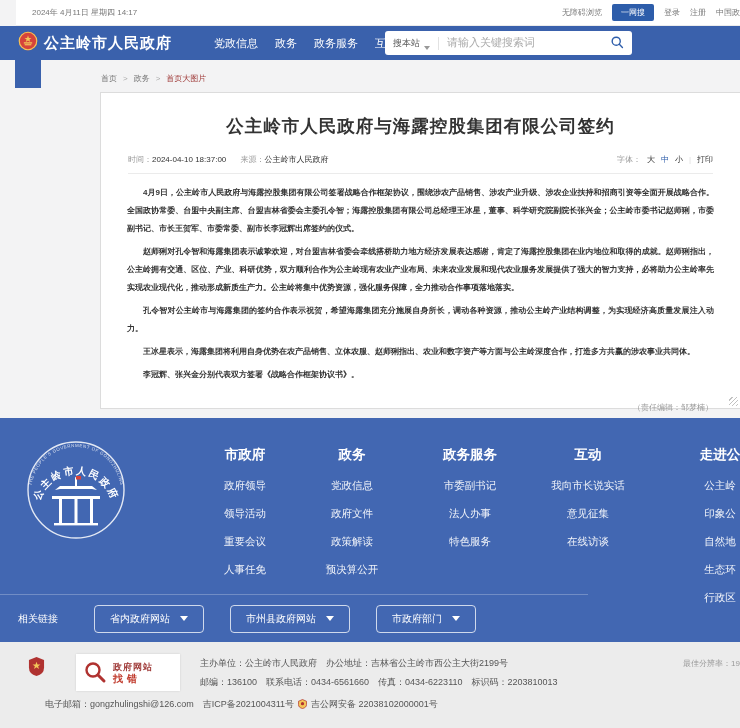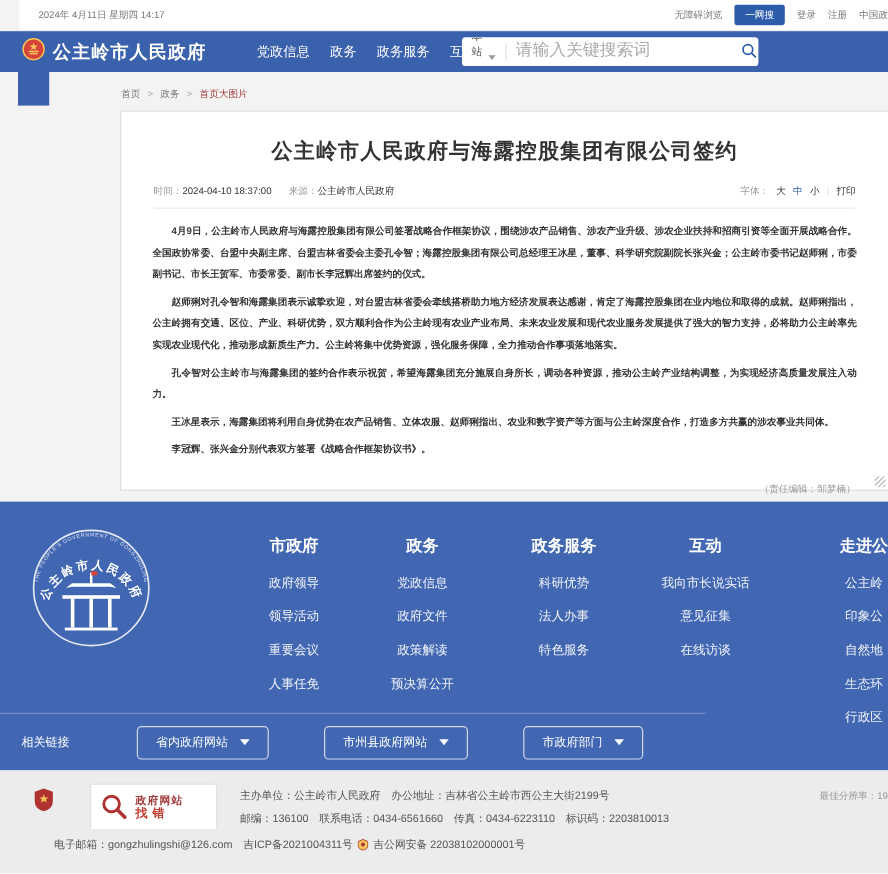--- a/index.html
+++ b/index.html
@@ -22,22 +22,22 @@
   .brand { display:flex; align-items:center; gap:6px; cursor:pointer; }
   .site-name { color:#fff; font-size:15px; font-weight:bold; letter-spacing:1px; }
   .mainnav { display:flex; gap:17px; margin-left:42px; }
   .mainnav span { color:#fff; font-size:11px; cursor:pointer; white-space:nowrap; }
   .searchbox { position:absolute; left:385px; top:5px; width:247px; height:24px; background:#fff;
                border-radius:3px; display:flex; align-items:center; overflow:hidden; }
   .search-scope { display:flex; align-items:flex-end; gap:4px; padding:0 8px; font-size:9px;
                   color:#555; cursor:pointer; border-right:1px solid #e2e2e2; height:13px; }
   .caret-down { width:0; height:0; border-left:3px solid transparent; border-right:3px solid transparent;
                 border-top:4px solid #999; }
-  .search-input { flex:1; border:none; outline:none; font-size:14px; color:#333; padding:0 8px;
-                  font-family:Liberation Serif, serif; background:transparent; }
+  .search-input { flex:1; border:none; outline:none; font-size:11px; color:#333; padding:0 8px;
+                  font-family:Liberation Mono, monospace; background:transparent; }
   .search-input::placeholder { color:#aaa; }
   .search-btn { width:30px; height:24px; display:flex; align-items:center; justify-content:center;
                 background:none; border:none; cursor:pointer; }
 
   
   .content { position:absolute; left:0; top:60px; width:740px; height:358px; background:#f3f3f4;margin-left:15px; }
   .left-block { position:absolute; left:0; top:0; width:26px; height:28px; background:#3a61ac; }
   .breadcrumb { position:absolute; left:86px; top:13px; font-size:8px; color:#777;
                 display:flex; gap:6px; align-items:center; }
   .crumb { cursor:pointer; }
@@ -65,21 +65,21 @@
   .bluefooter { position:absolute; left:0; top:418px; width:740px; height:224px; background:#4267b2; }
   .seal { position:absolute; left:26px; top:20px; }
   .fcol { position:absolute; top:28px; width:112px; text-align:center; }
   .fcol-title { color:#fff; font-size:13.5px; font-weight:bold; margin-bottom:15px; cursor:pointer; }
   .fcol-item { color:rgba(255,255,255,0.92); font-size:10.5px; margin-bottom:14px; cursor:pointer;
                white-space:nowrap; }
   .fcol0 { left:189px; } .fcol1 { left:296px; } .fcol2 { left:414px; } .fcol3 { left:532px; }
   .fcol4 { left:664px; }
   .related { position:absolute; left:0; top:176px; width:588px; height:48px;
              border-top:1px solid rgba(255,255,255,0.25); display:flex; align-items:center;
-             padding-left:18px;gap:20px; }
+             padding-left:18px; }
   .related-label { color:#fff; font-size:10px; margin-right:36px; }
   .rel-btn { display:flex; align-items:center; gap:10px; border:1px solid rgba(255,255,255,0.75);
              border-radius:4px; padding:6px 15px; color:#fff; font-size:10px; background:none;
              cursor:pointer; margin-right:26px; font-family:Liberation Serif, serif; }
   .rel-caret { width:0; height:0; border-left:4px solid transparent; border-right:4px solid transparent;
                border-top:5px solid #fff; }
 
   
   .bottom { position:absolute; left:0; top:642px; width:740px; height:86px; background:#ececec;
             font-size:9px; color:#555; }
@@ -232,21 +232,21 @@
     <div class="fcol fcol1">
       <div class="fcol-title">政务</div>
       <div class="fcol-item">党政信息</div>
       <div class="fcol-item">政府文件</div>
       <div class="fcol-item">政策解读</div>
       <div class="fcol-item">预决算公开</div>
     </div>
 
     <div class="fcol fcol2">
       <div class="fcol-title">政务服务</div>
-      <div class="fcol-item">科研优势</div>
+      <div class="fcol-item">市委副书记</div>
       <div class="fcol-item">法人办事</div>
       <div class="fcol-item">特色服务</div>
     </div>
 
     <div class="fcol fcol3">
       <div class="fcol-title">互动</div>
       <div class="fcol-item">我向市长说实话</div>
       <div class="fcol-item">意见征集</div>
       <div class="fcol-item">在线访谈</div>
     </div>

